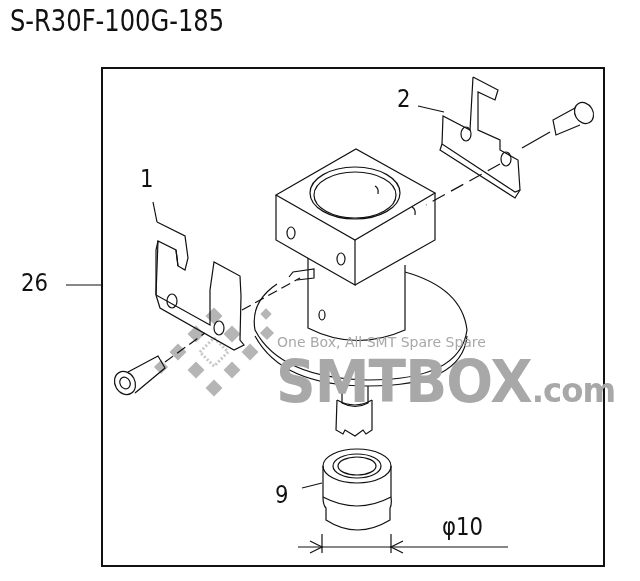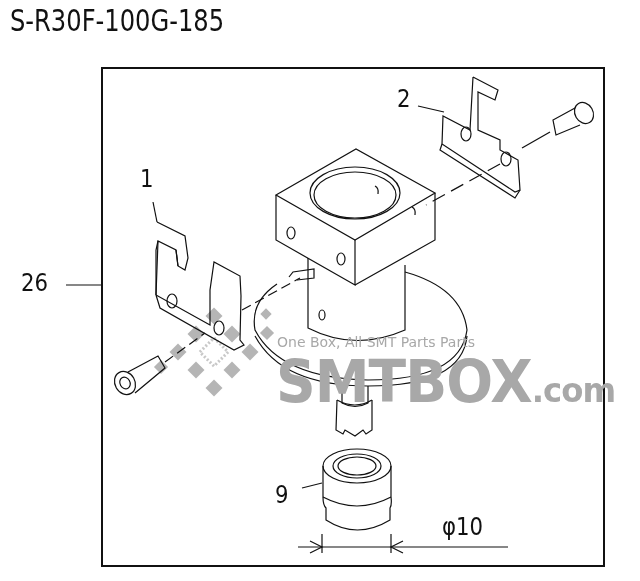--- a/index.html
+++ b/index.html
@@ -113,14 +113,14 @@
     <path d="M403 541 L391 547 L403 553"></path>
   </g>
 </svg>
 
 <div class="callout" style="left:140px; top:164px;">1</div>
 <div class="callout" style="left:397px; top:84px;">2</div>
 <div class="callout" style="left:275px; top:480px;">9</div>
 <div class="callout" style="left:21px; top:268px;">26</div>
 <div class="callout" style="left:442px; top:512px;">φ10</div>
 
-<div class="wm-small">One Box, All SMT Parts Parts</div>
+<div class="wm-small">One Box, All SMT Spare Spare</div>
 <div class="wm-big"><span>SMTBOX</span><span class="com">.com</span></div>
 
 </body></html>

